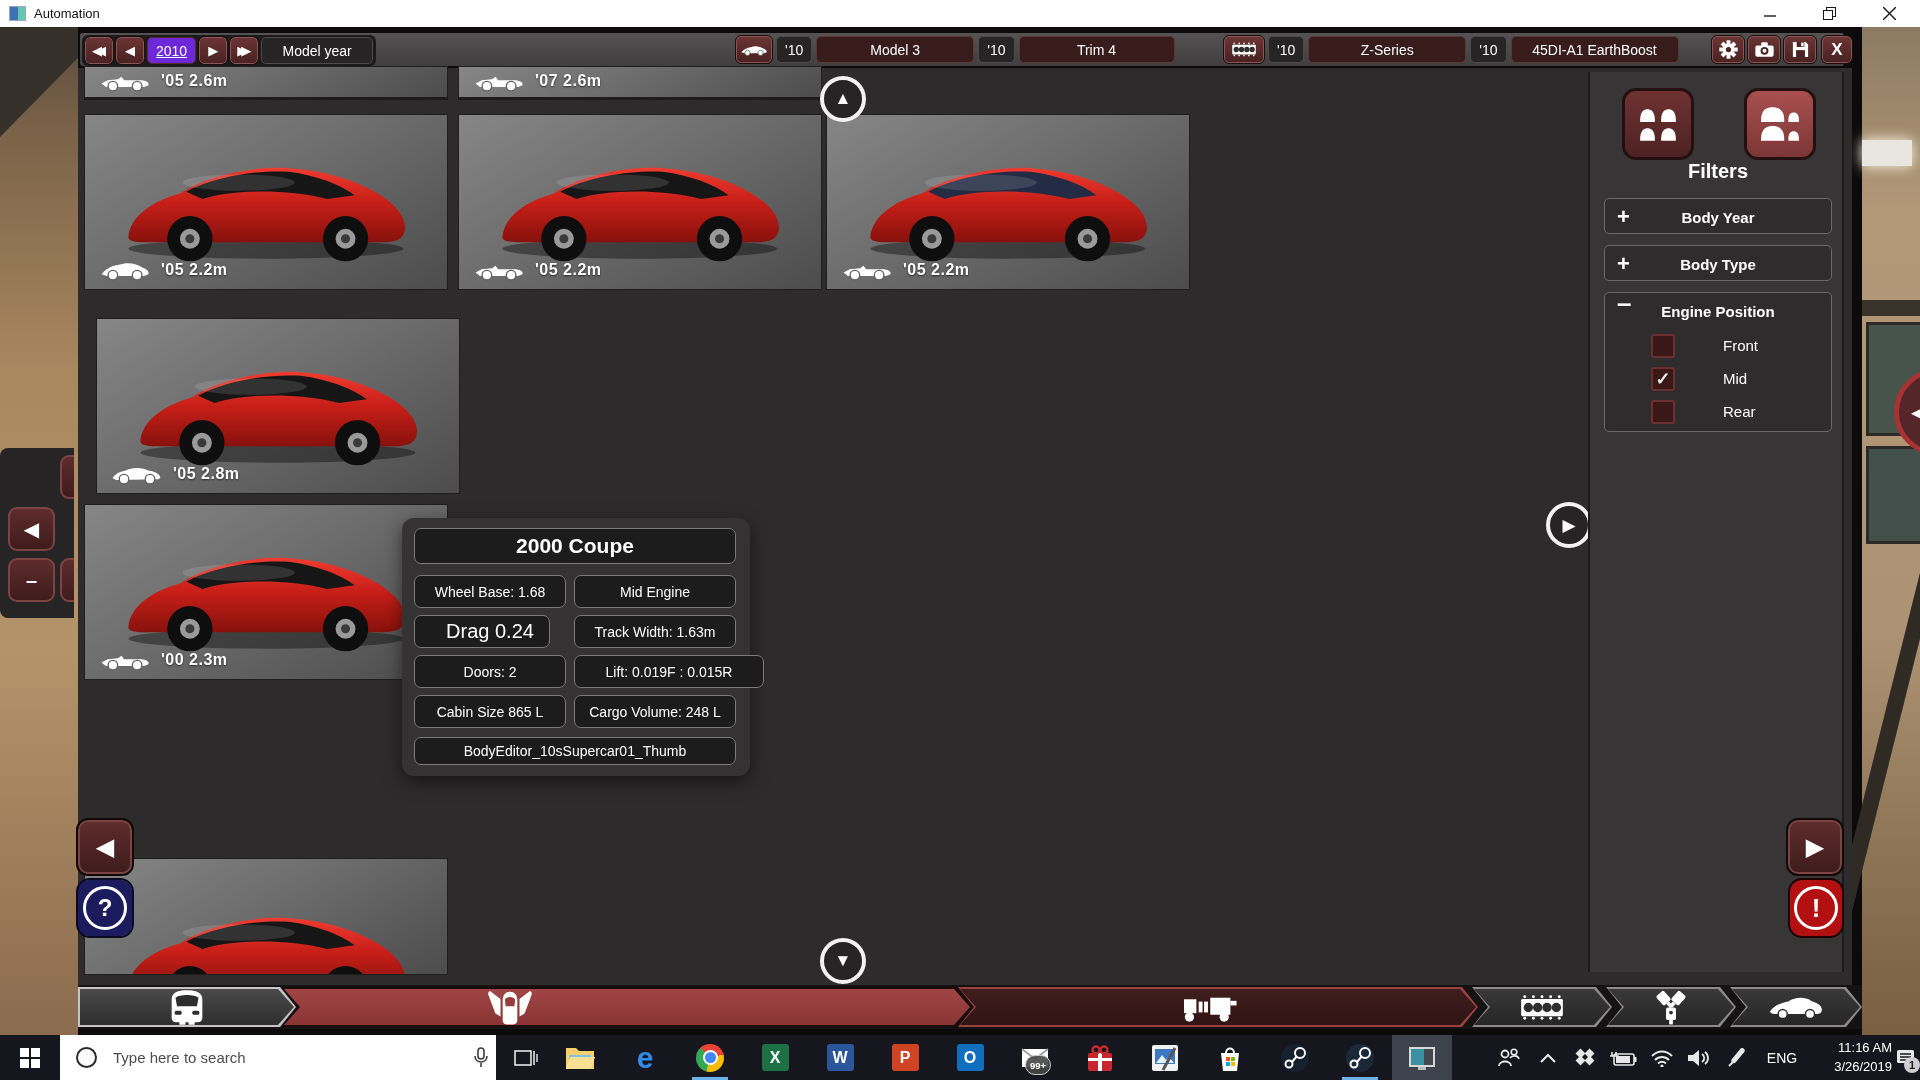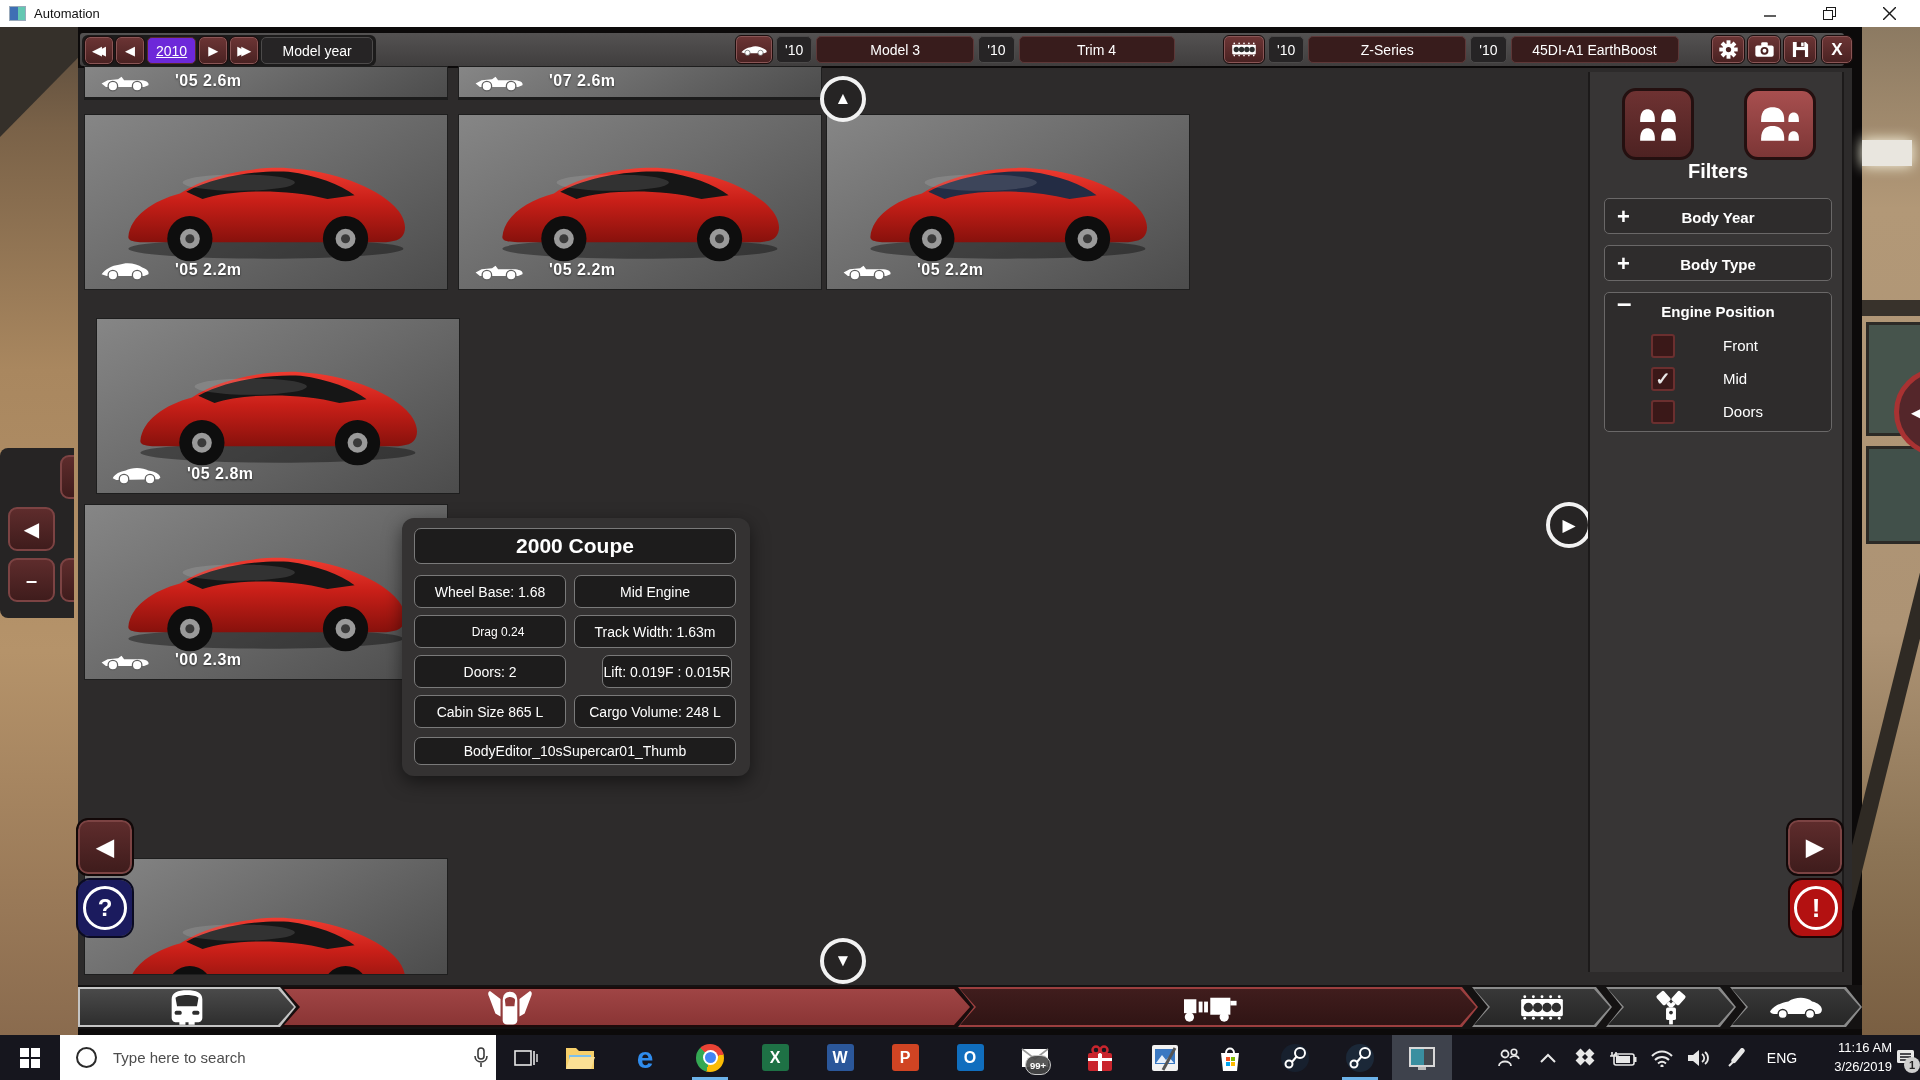--- a/index.html
+++ b/index.html
@@ -23,21 +23,21 @@
         align-items:center;justify-content:center;font-size:14px;box-sizing:border-box;padding:0 8px;}
   .leftgrp{left:82px;top:35px;height:29px;background:#1c1b1b;border-radius:6px;padding:1px 3px;display:flex;gap:3px;align-items:center;position:absolute;}
   .tri{font-size:13px;line-height:1;}
   .dbl span{margin:0 -3px;}
   
   .mainpanel{left:78px;top:68px;width:1774px;height:917px;background:#2d2b2b;}
   
   .thumb{position:absolute;width:364px;background:linear-gradient(150deg,#868686 0%,#6d6d6d 45%,#4c4c4c 100%);
          border:1px solid #1e1e1e;box-sizing:border-box;overflow:hidden;z-index:1;}
   .thumb .carwrap{position:absolute;left:5%;top:8px;width:90%;height:150px;}
-  .thumb .lbl{position:absolute;left:14px;bottom:7px;display:flex;align-items:center;gap:24px;color:#fff;
+  .thumb .lbl{position:absolute;left:14px;bottom:7px;display:flex;align-items:center;gap:10px;color:#fff;
          font-size:16px;font-weight:bold;text-shadow:0 1px 2px rgba(0,0,0,.6);letter-spacing:.5px;}
   .thumb.sel{outline:5px solid #c41e16;outline-offset:-1px;}
   .silic{width:52px;height:24px;}
   
   .circbtn{position:absolute;width:46px;height:46px;border-radius:50%;background:#262424;border:4px solid #f2f2f2;
          box-sizing:border-box;display:flex;align-items:center;justify-content:center;color:#fff;font-size:17px;z-index:6;}
   
   .sqred{position:absolute;width:54px;height:54px;border-radius:10px;background:linear-gradient(180deg,#5e2c2c,#3f1c1c);
          border:2px solid #7c4343;outline:2px solid #120808;box-sizing:border-box;display:flex;align-items:center;
          justify-content:center;color:#fff;font-size:24px;z-index:60;}
@@ -435,24 +435,24 @@
       <div class="helpring">?</div>
     </div>
   <div class="warnbtn" style="left:1790px;top:880px;">
       <div class="helpring" style="font-size:26px;">!</div>
     </div>
 
   <div class="abs tooltip">
     <div class="ttbox" style="left:12px;top:10px;width:322px;height:36px;font-size:21px;font-weight:bold;">2000 Coupe</div>
     <div class="ttbox" style="left:12px;top:57px;width:152px;height:33px;font-size:14px;">Wheel Base: 1.68</div>
     <div class="ttbox" style="left:172px;top:57px;width:162px;height:33px;font-size:14px;">Mid Engine</div>
-    <div class="ttbox" style="left:12px;top:97px;width:152px;height:33px;font-size:12px;padding-left:16px;">Drag 0.24</div>
+    <div class="ttbox" style="left:12px;top:97px;width:136px;height:33px;font-size:20px;padding-left:16px;">Drag 0.24</div>
     <div class="ttbox" style="left:172px;top:97px;width:162px;height:33px;font-size:14px;">Track Width: 1.63m</div>
     <div class="ttbox" style="left:12px;top:137px;width:152px;height:33px;font-size:14px;">Doors: 2</div>
-    <div class="ttbox" style="left:172px;top:137px;width:130px;height:33px;font-size:14px;margin-left:28px;">Lift: 0.019F : 0.015R</div>
+    <div class="ttbox" style="left:172px;top:137px;width:190px;height:33px;font-size:14px;">Lift: 0.019F : 0.015R</div>
     <div class="ttbox" style="left:12px;top:177px;width:152px;height:33px;font-size:14px;">Cabin Size 865 L</div>
     <div class="ttbox" style="left:172px;top:177px;width:162px;height:33px;font-size:14px;">Cargo Volume: 248 L</div>
     <div class="ttbox" style="left:12px;top:219px;width:322px;height:28px;font-size:14px;">BodyEditor_10sSupercar01_Thumb</div>
   </div>
 
   <div class="abs filters">
     <div class="fbtn" style="left:32px;top:16px;background:linear-gradient(180deg,#6e3232,#4d2222);">
       <svg width="42" height="42">
           <use href="#ic-cars-grid"></use>
         </svg>
@@ -486,21 +486,21 @@
         <span class="chklbl">Front</span>
       </div>
       <div class="chkrow">
         <span class="chkbox">
             <span>✓</span>
           </span>
         <span class="chklbl">Mid</span>
       </div>
       <div class="chkrow">
         <span class="chkbox"></span>
-        <span class="chklbl">Doors</span>
+        <span class="chklbl">Rear</span>
       </div>
     </div>
   </div>
 
   <div class="abs" style="left:78px;top:985px;width:1784px;height:44px;background:#141212;z-index:4;"></div>
   <div class="seg cpf" style="left:78px;width:218px;background:#c4c4c4;">
     <div class="seg-i cpf" style="background:linear-gradient(180deg,#4a4a4a,#2e2e2e);">
       <svg width="46" height="40">
           <use href="#ic-carfront"></use>
         </svg>

